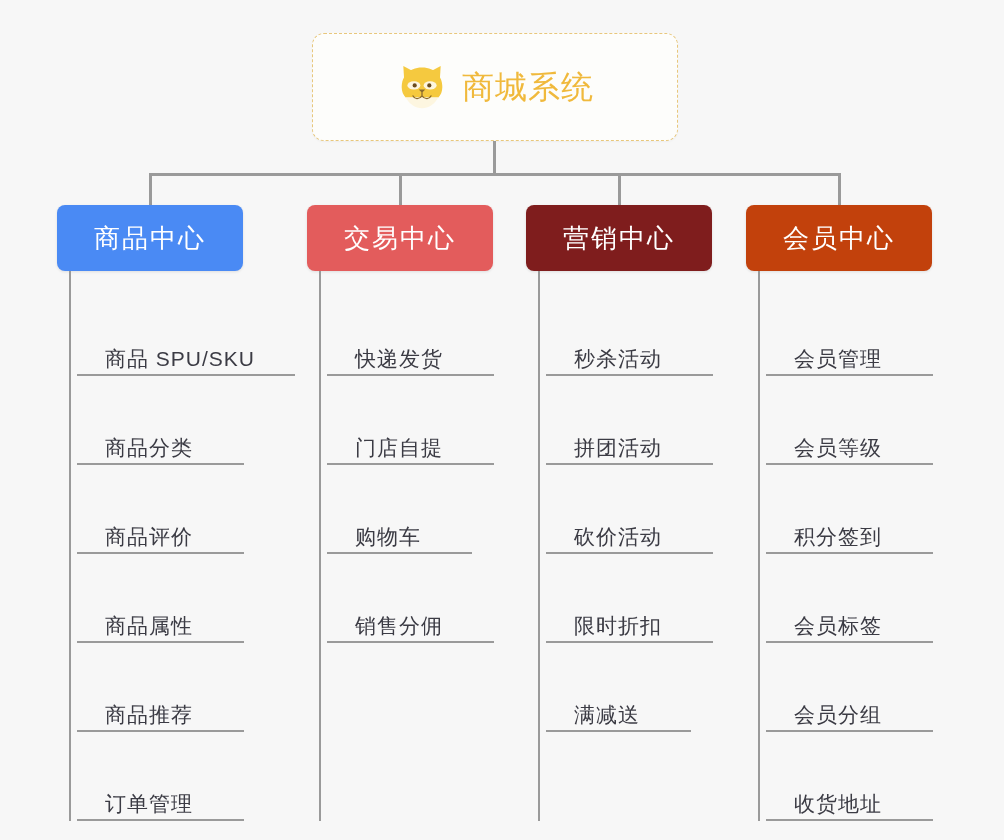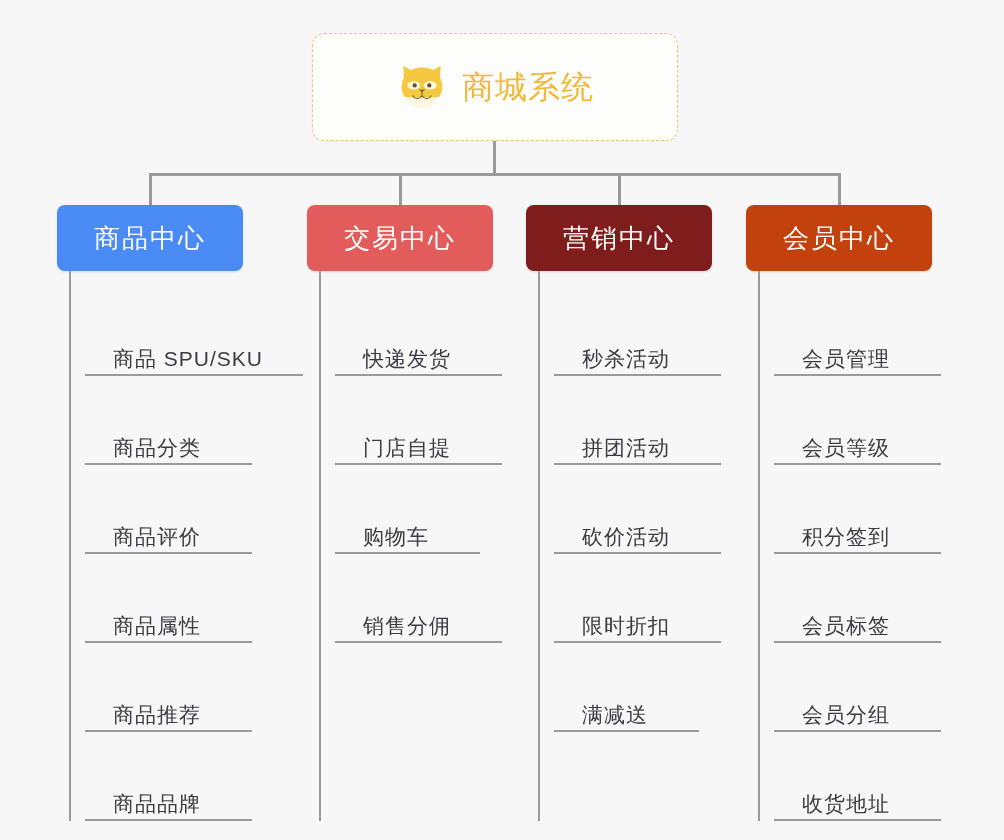--- a/index.html
+++ b/index.html
@@ -83,21 +83,21 @@
     box-sizing: border-box;
   }
 
   
   .leaf-list {
     position: relative;
     margin-top: 0;
     padding-top: 16px;
     list-style: none;
     margin-left: 12px;
-    padding-left: 16px;
+    padding-left: 8px;
   }
   
   .spine {
     position: absolute;
     left: 0;
     top: 0;
     width: 2px;
     background: #9a9a9a;
   }
   .leaf {
@@ -183,21 +183,21 @@
           </li>
           <li class="leaf">
             <span class="leaf-text">商品属性</span>
             <div class="leaf-underline" style="width: 167px; background: rgb(154, 154, 154);"></div>
           </li>
           <li class="leaf">
             <span class="leaf-text">商品推荐</span>
             <div class="leaf-underline" style="width: 167px; background: rgb(154, 154, 154);"></div>
           </li>
           <li class="leaf">
-            <span class="leaf-text">商品品牌</span>
+            <span class="leaf-text">订单管理</span>
             <div class="leaf-underline" style="width: 167px; background: rgb(154, 154, 154);"></div>
           </li>
         </ul>
       </div>
       <div class="column" style="left: 307px; text-align: center;">
         <div class="cat-box" style="background: rgb(227, 92, 92);">
           <span>交易中心</span>
         </div>
         <ul class="leaf-list">
           <div class="spine" style="height: 550px; background: rgb(154, 154, 154);"></div>

